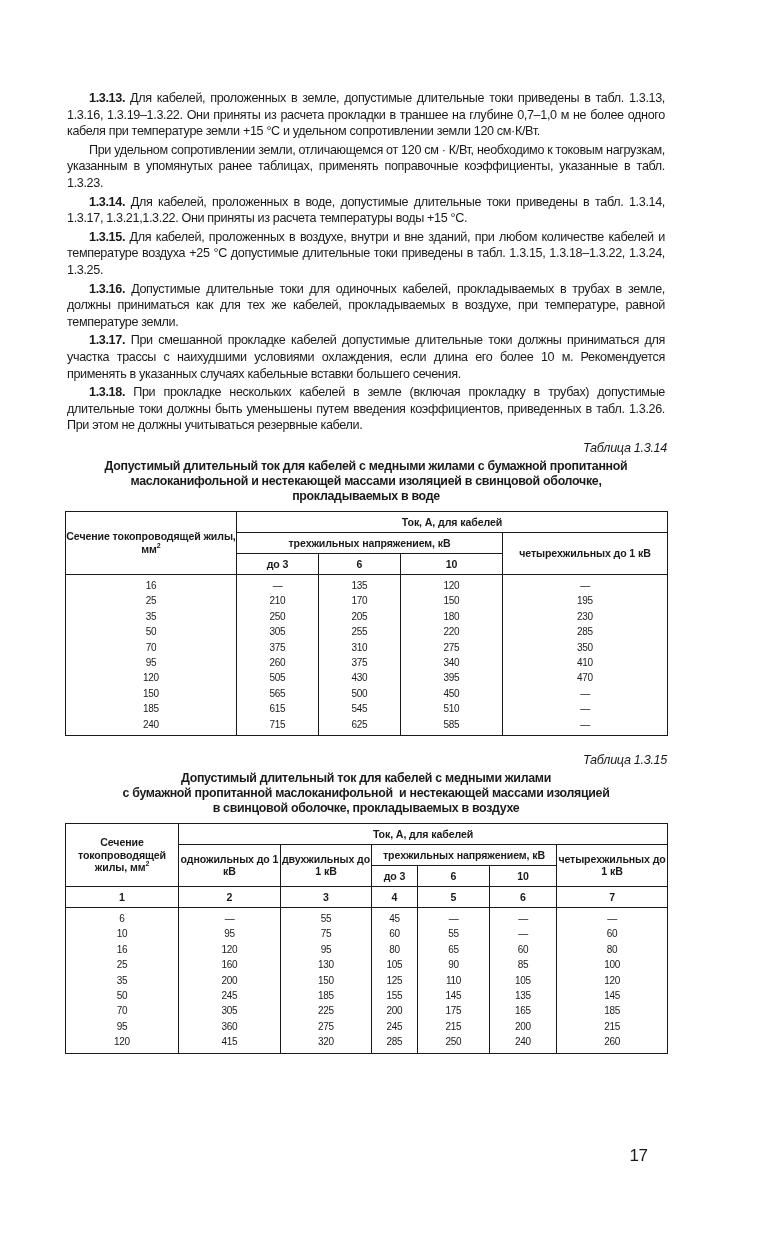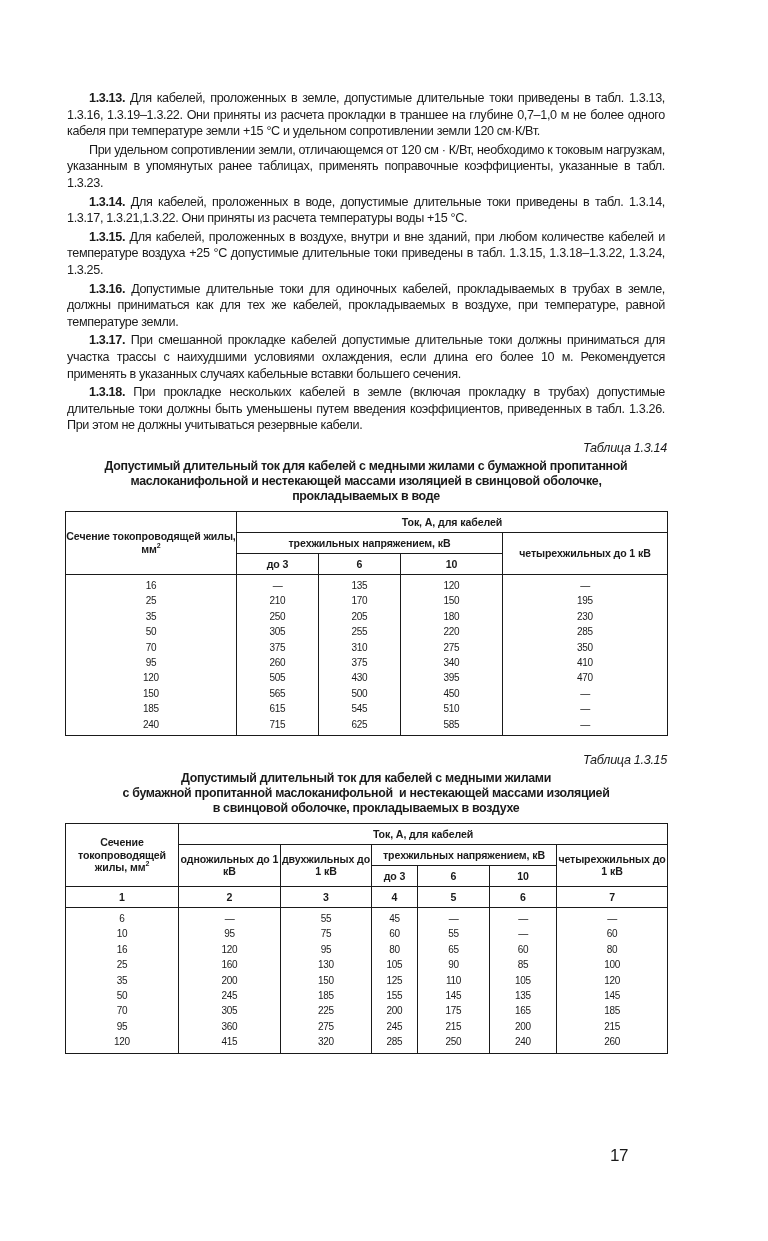--- a/index.html
+++ b/index.html
@@ -12,21 +12,21 @@
     .tbl-label { font-size: 12.6px; font-style: italic; text-align: right; margin: 22px 0 4px 0;
                  letter-spacing: -0.3px; }
     .tbl-title { font-size: 12.4px; font-weight: bold; text-align: center; line-height: 15px;
                  margin: 0 0 7px 0; letter-spacing: -0.3px; }
     table { border-collapse: collapse; width: 602px; table-layout: fixed; }
     td, th { border: 1.3px solid #1a1a1a; padding: 0; text-align: center; }
     th { font-size: 10.6px; font-weight: bold; line-height: 12.5px; letter-spacing: -0.1px; height: 20px; }
     td.data { font-size: 10px; line-height: 15.4px; vertical-align: top; padding: 3px 0 3px 0; letter-spacing: -0.3px; }
     td.data span { display: block; }
     th sup { font-size: 7px; vertical-align: super; line-height: 0; }
-    .page-num { position: absolute; left: 610px; top: 1146px; width: 57px; text-align: left;
+    .page-num { position: absolute; left: 610px; top: 1146px; width: 57px; text-align: center;
                 font-size: 17px; letter-spacing: -0.5px; }
   </style>
 </head>
 <body>
 
 <div class="page">
 
   <div id="paras">
       <p class="para"><b>1.3.13.</b> <span>Для кабелей, проложенных в земле, допустимые длительные токи приведены в табл. 1.3.13, 1.3.16, 1.3.19–1.3.22. Они приняты из расчета прокладки в траншее на глубине 0,7–1,0 м не более одного кабеля при температуре земли +15 °С и удельном сопротивлении земли 120 см·К/Вт.</span></p>
       <p class="para"><span>При удельном сопротивлении земли, отличающемся от 120 см · К/Вт, необходимо к токовым нагрузкам, указанным в упомянутых ранее таблицах, применять поправочные коэффициенты, указанные в табл. 1.3.23.</span></p>

